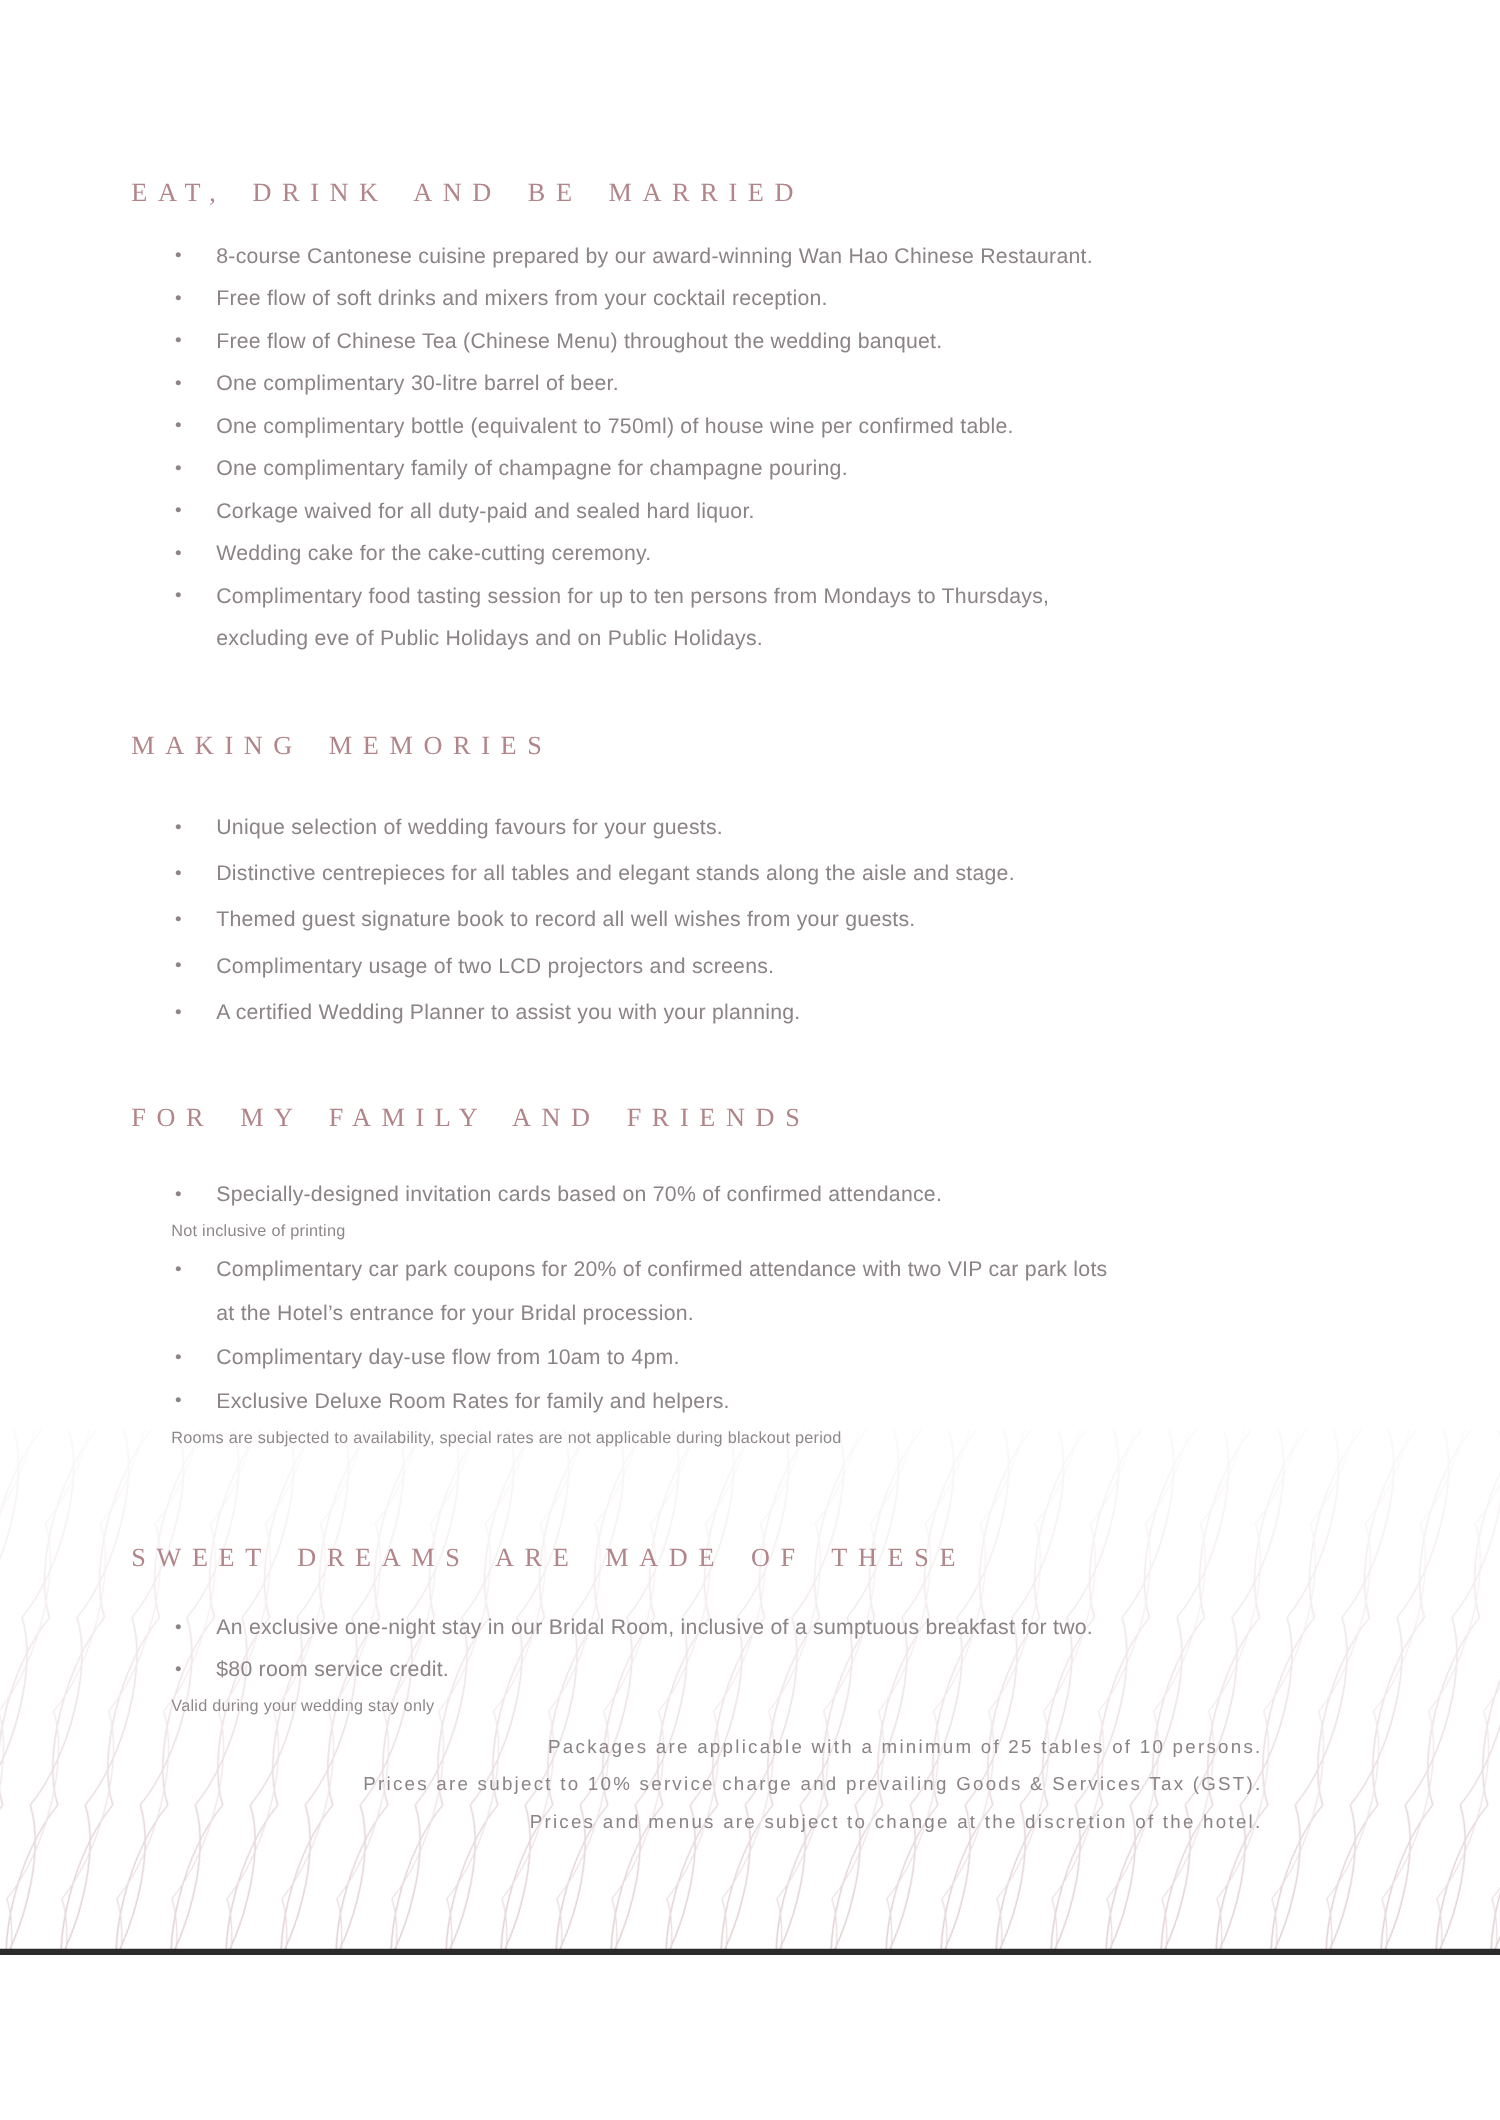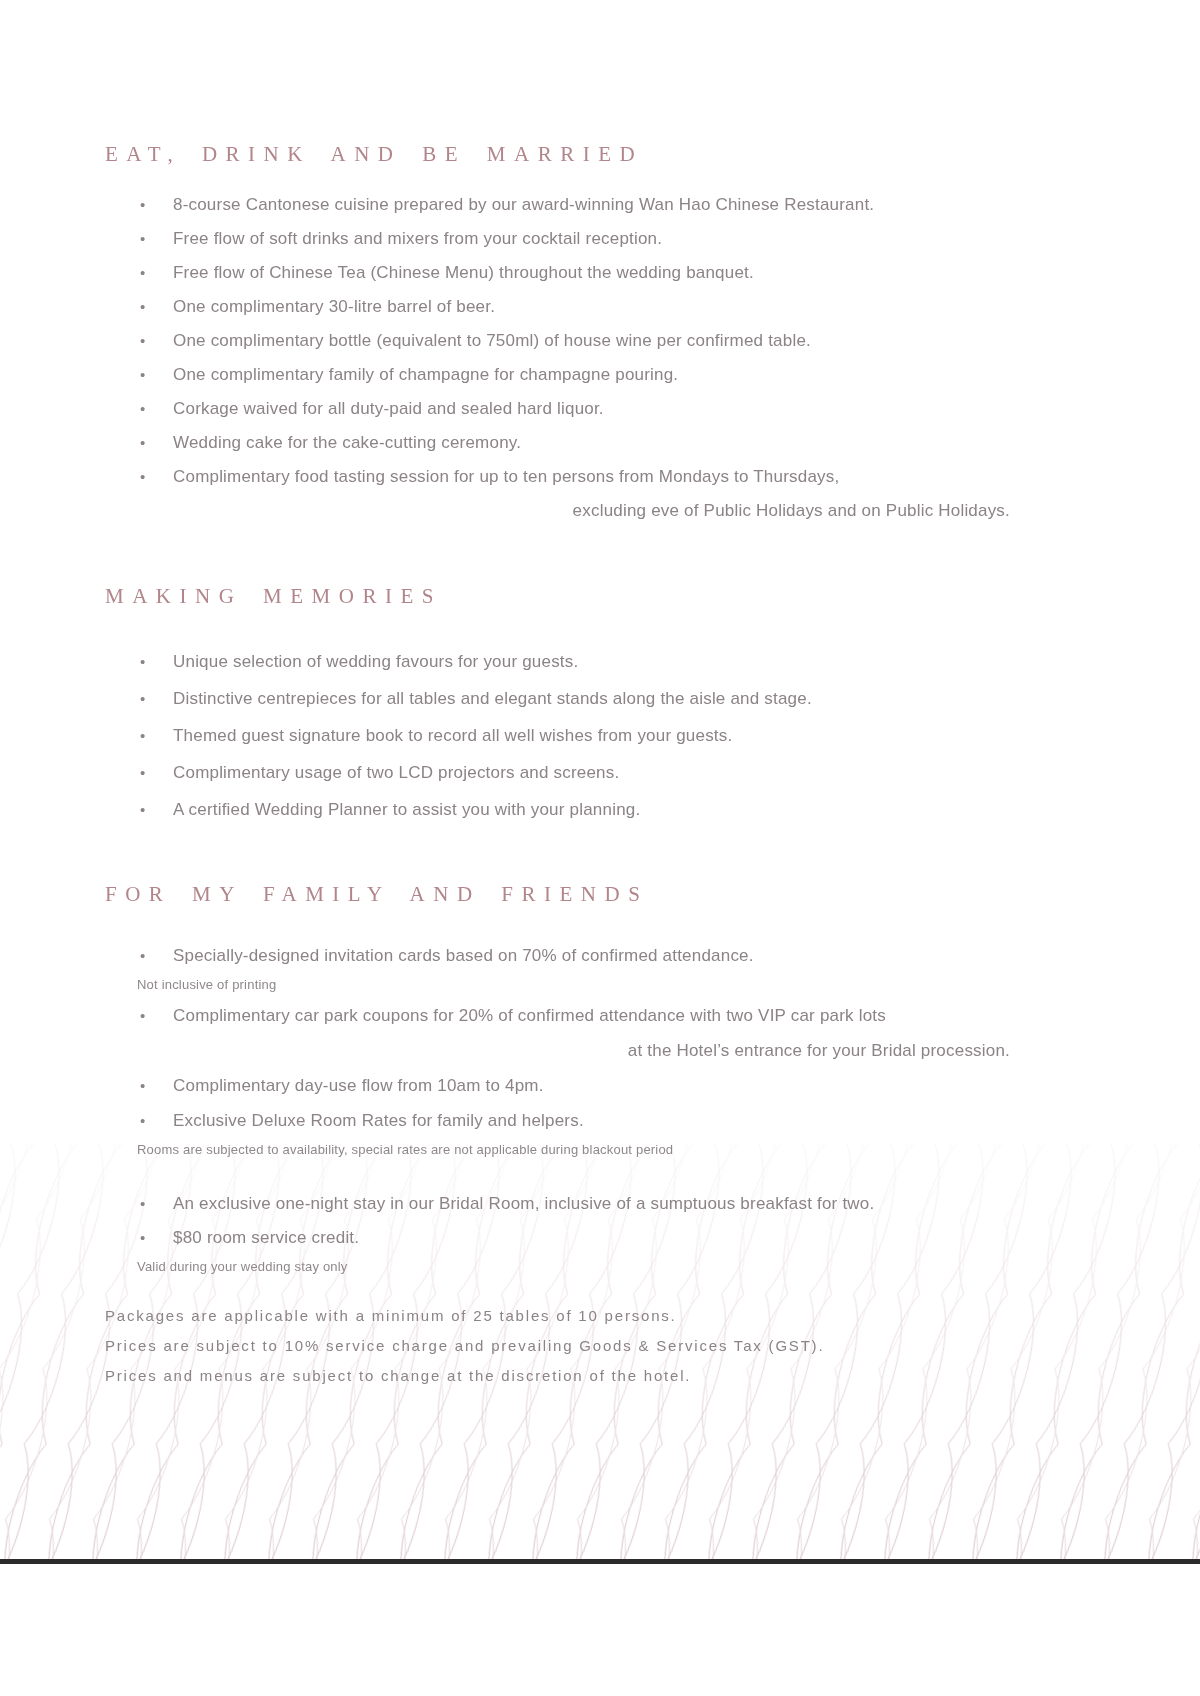--- a/index.html
+++ b/index.html
@@ -47,35 +47,35 @@
   }
   .items-2 .item { line-height: 37px; }
   .items-3 .item { line-height: 35px; }
   .dot {
     flex: 0 0 33px;
     width: 33px;
     font-size: 15px;
     color: #8b8386;
   }
   .txt { flex: 1 1 auto; }
-  .l2 { display: block; text-align: right; }
+  .l2 { display: block; }
   .l2:empty { display: none; }
   .note {
     margin-left: 32px;
     font-size: 13px;
     line-height: 20px;
     margin-top: 2px;
     margin-bottom: 3px;
     letter-spacing: 0.2px;
     color: #8f888b;
   }
   .footer {
-    margin-top: 24px;
+    margin-top: 8px;
     width: 905px;
-    text-align: left;
+    text-align: right;
     font-size: 15px;
     line-height: 30px;
     letter-spacing: 1.8px;
     color: #8b8386;
   }
   .wave-wrap {
     position: absolute;
     left: 0; bottom: 0;
     width: 1200px; height: 420px;
     z-index: 1;
@@ -195,20 +195,21 @@
         <span class="dot">•</span>
         <span class="txt">Complimentary day-use flow from 10am to 4pm.</span>
       </div>
       <div class="item">
         <span class="dot">•</span>
         <span class="txt">Exclusive Deluxe Room Rates for family and helpers.</span>
       </div>
       <div class="note">Rooms are subjected to availability, special rates are not applicable during blackout period</div>
     </div>
 
+    <h2 class="sec-title t4">SWEET DREAMS ARE MADE OF THESE</h2>
     <div class="items items-4">
       <div class="item">
         <span class="dot">•</span>
         <span class="txt">An exclusive one-night stay in our Bridal Room, inclusive of a sumptuous breakfast for two.</span>
       </div>
       <div class="item">
         <span class="dot">•</span>
         <span class="txt">$80 room service credit.</span>
       </div>
       <div class="note">Valid during your wedding stay only</div>

